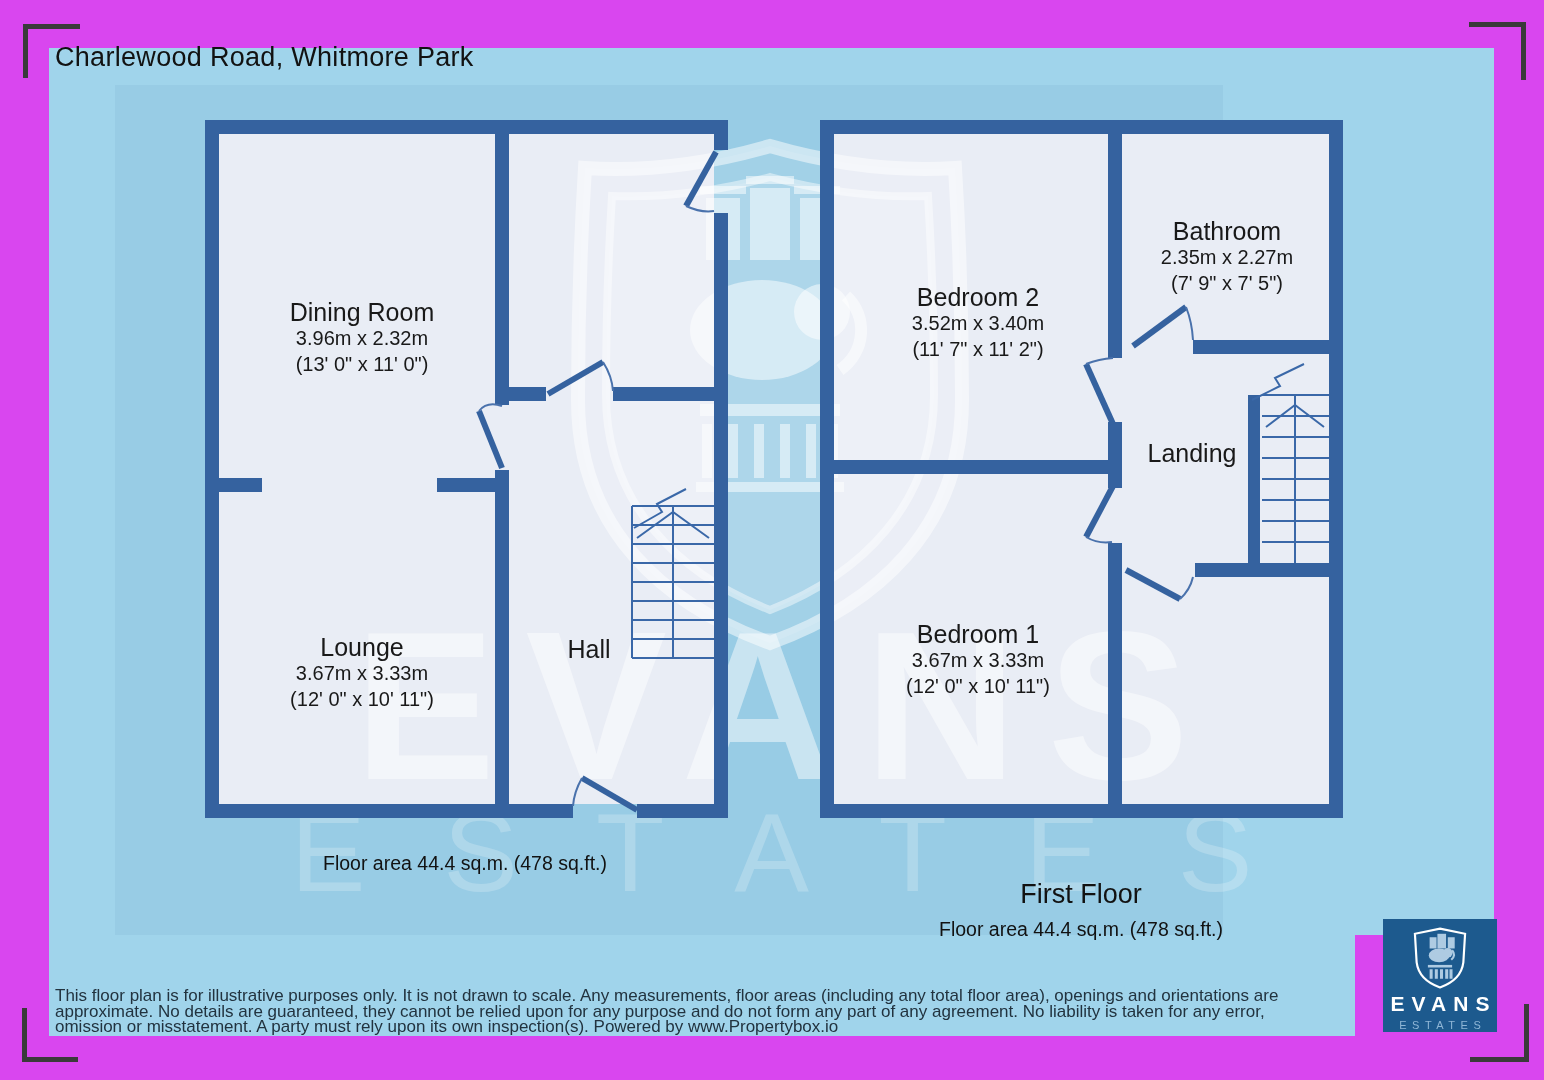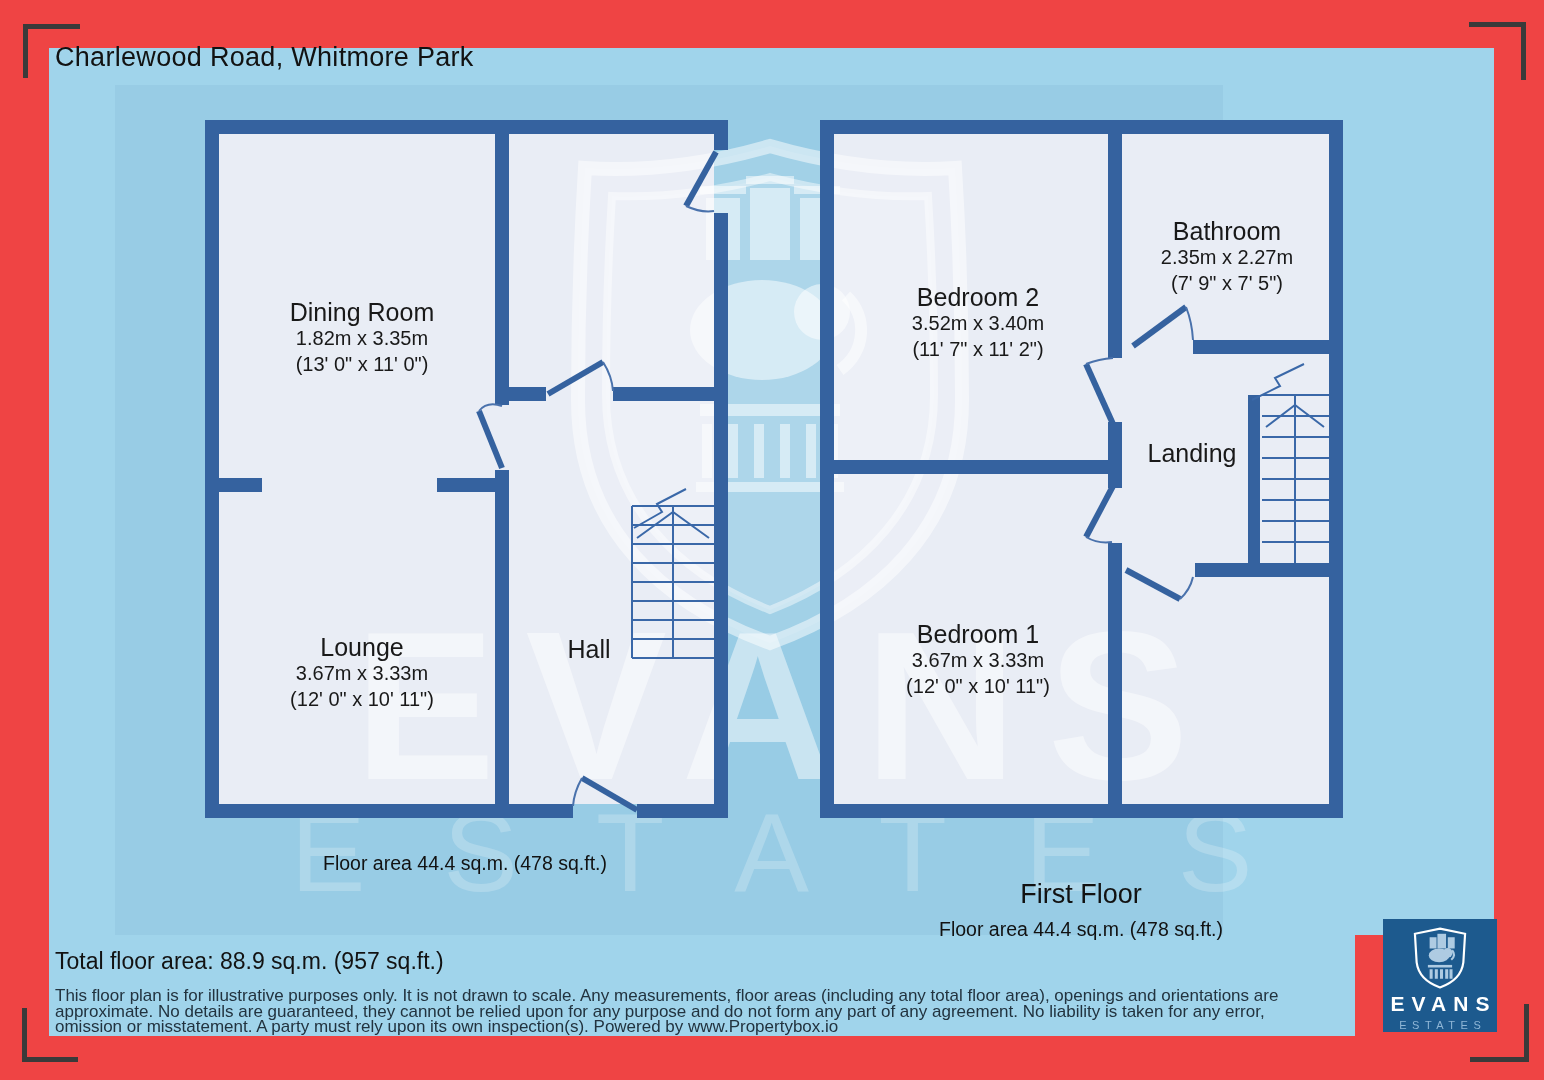--- a/index.html
+++ b/index.html
@@ -1,16 +1,16 @@
 <!DOCTYPE html>
 <html><head>
 <meta charset="utf-8">
 <style>
   html,body{margin:0;padding:0;background:#ffffff;}
-  .page{position:relative;width:1544px;height:1080px;background:#ef4444;overflow:hidden;
+  .page{position:relative;width:1544px;height:1080px;background:#d946ef;overflow:hidden;
         font-family:"Liberation Sans",sans-serif;}
   .abs{position:absolute;}
   
   .canvas-main{left:49px;top:48px;width:1445px;height:887px;background:#a0d4eb;z-index:0;}
   .canvas-bottom{left:49px;top:935px;width:1306px;height:101px;background:#a0d4eb;z-index:0;}
   .band{left:115px;top:85px;width:1108px;height:850px;background:rgba(30,85,140,0.06);z-index:1;}
   
   .crop{z-index:9;}
   .crop.tl{left:23px;top:24px;width:52px;height:49px;border-top:5px solid #3a3a3a;border-left:5px solid #3a3a3a;}
   .crop.tr{left:1469px;top:22px;width:52px;height:53px;border-top:5px solid #3a3a3a;border-right:5px solid #3a3a3a;}
@@ -176,21 +176,21 @@
       </g>
     <path d="M1086,537 Q1098,544 1112,542" stroke="#4a72ac" stroke-width="2" fill="none"></path>
     <g stroke="#35629f" stroke-width="6">
         <line x1="1126" y1="570" x2="1180" y2="599"></line>
       </g>
     <path d="M1180,599 Q1190,590 1193,577" stroke="#4a72ac" stroke-width="2" fill="none"></path>
   </svg>
 
   <div class="room-label" style="left:362px;top:299px;">
     <div class="room-name">Dining Room</div>
-    <div class="room-dim">1.82m x 3.35m</div>
+    <div class="room-dim">3.96m x 2.32m</div>
     <div class="room-dim">(13' 0" x 11' 0")</div>
   </div>
   <div class="room-label" style="left:362px;top:634px;">
     <div class="room-name">Lounge</div>
     <div class="room-dim">3.67m x 3.33m</div>
     <div class="room-dim">(12' 0" x 10' 11")</div>
   </div>
   <div class="room-label" style="left:589px;top:636px;">
     <div class="room-name">Hall</div>
   </div>
@@ -215,21 +215,20 @@
   </div>
 
   <div class="floor-label" style="left:465px;top:843px;">
     <div class="floor-area">Floor area 44.4 sq.m. (478 sq.ft.)</div>
   </div>
   <div class="floor-label" style="left:1081px;top:843px;margin-top:36px;">
     <div class="floor-name">First Floor</div>
     <div class="floor-area">Floor area 44.4 sq.m. (478 sq.ft.)</div>
   </div>
 
-  <div class="abs total">Total floor area: 88.9 sq.m. (957 sq.ft.)</div>
   <div class="abs disclaimer">This floor plan is for illustrative purposes only. It is not drawn to scale. Any measurements, floor areas (including any total floor area), openings and orientations are approximate. No details are guaranteed, they cannot be relied upon for any purpose and do not form any part of any agreement. No liability is taken for any error, omission or misstatement. A party must rely upon its own inspection(s). Powered by www.Propertybox.io</div>
 
   <div class="abs logo">
     <svg width="58" height="64" viewBox="0 0 64 74" style="margin-top:7px;">
       <path d="M32,3 L61,9 L59,42 C57,58 46,66 32,71 C18,66 7,58 5,42 L3,9 Z" fill="none" stroke="#ffffff" stroke-width="2.5"></path>
       <g fill="#aecbe2">
         <rect x="20" y="13" width="8" height="13"></rect>
         <rect x="29" y="9" width="10" height="17"></rect>
         <rect x="41" y="13" width="8" height="13"></rect>
         <ellipse cx="31" cy="34" rx="12" ry="8"></ellipse>

